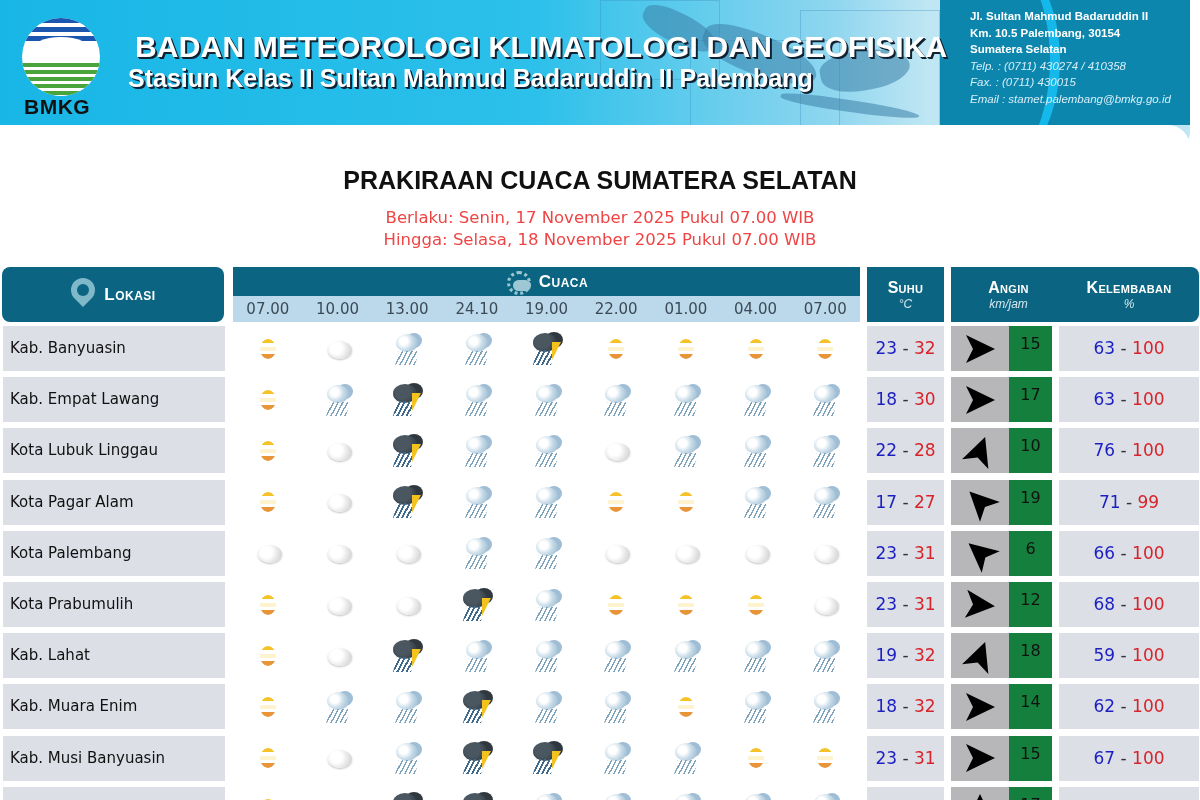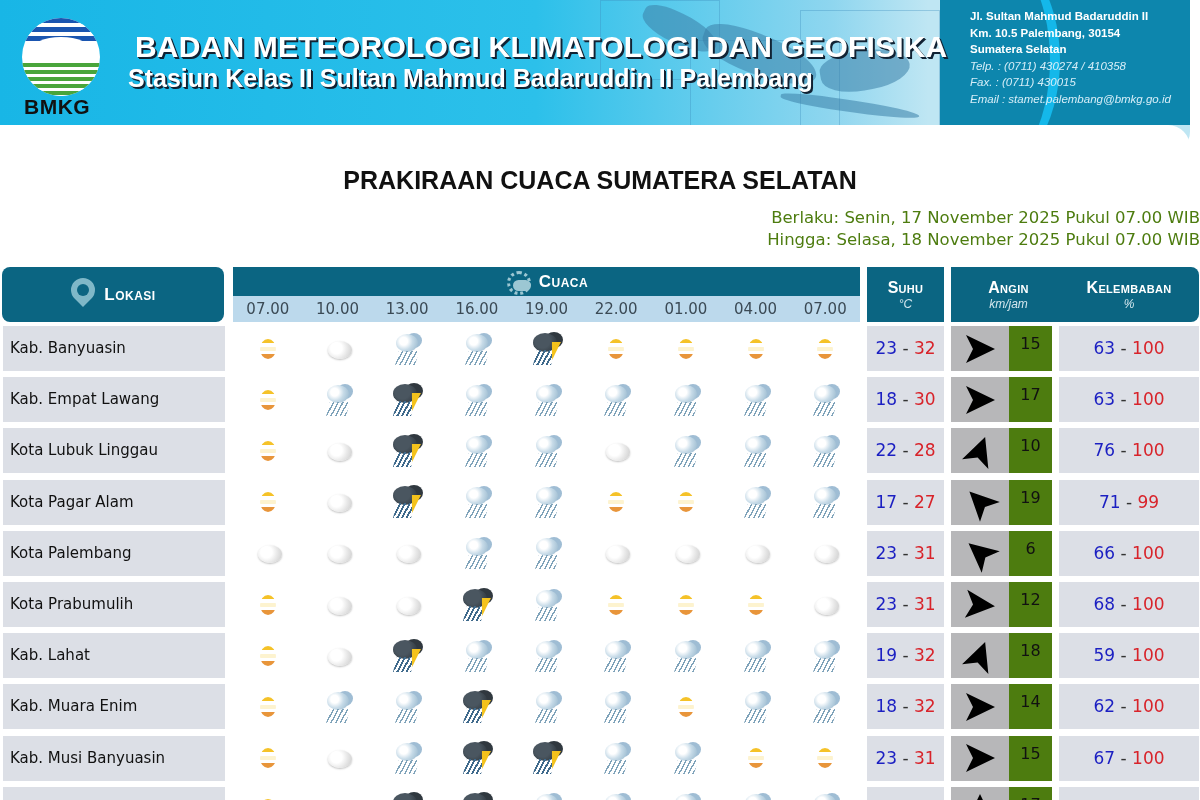--- a/index.html
+++ b/index.html
@@ -19,21 +19,21 @@
   .logo-text { position: absolute; left: 24px; top: 95px; font-family: "Liberation Sans", sans-serif; font-weight: 700; font-size: 21px; color: #111; letter-spacing: 0.5px; }
   .org-title { position: absolute; left: 127px; top: 30px; font-family: "Liberation Sans", sans-serif; font-weight: 700; font-size: 30px; color: #fff;
     text-shadow: 2px 2px 0 #123, 1px 1px 0 #123; letter-spacing: 0.2px; white-space: nowrap; margin-left: 8px; }
   .org-sub { position: absolute; left: 128px; top: 64px; font-family: "Liberation Sans", sans-serif; font-weight: 700; font-size: 25px; color: #fff;
     text-shadow: 2px 2px 0 #123, 1px 1px 0 #123; white-space: nowrap; }
   .contact { position: absolute; left: 970px; top: 8px; font-family: "Liberation Sans", sans-serif; font-size: 11.5px; color: #fff; line-height: 16.5px; }
   .contact .bold { font-weight: 700; }
   .contact .it { font-style: italic; color: #d6eef8; }
 
   .title { position: absolute; left: 0; top: 166px; width: 1200px; text-align: center; font-family: "Liberation Sans", sans-serif; font-weight: 700; font-size: 25px; color: #111; }
-  .validity { position: absolute; left: 0; top: 207px; width: 1200px; text-align: right; font-family: "DejaVu Sans", sans-serif; font-size: 16.5px; color: #4d7c0f; line-height: 22px; }
+  .validity { position: absolute; left: 0; top: 207px; width: 1200px; text-align: center; font-family: "DejaVu Sans", sans-serif; font-size: 16.5px; color: #ef4444; line-height: 22px; }
 
   .hdr { position: absolute; top: 267px; height: 55px; background: #0b6582; color: #fff; }
   .hdr-loc { left: 2px; width: 222px; border-radius: 8px; display:flex; align-items:center; justify-content:center; gap:8px; }
   .hdr-loc .lbl { font-family: "Liberation Sans", sans-serif; font-weight:700; font-size: 17px; font-variant: small-caps; letter-spacing: .5px; }
   .pin { width: 26px; height: 34px; position: relative; }
   .pin::before { content:""; position:absolute; left:1px; top:0; width:24px; height:24px; border-radius:50% 50% 50% 0; transform: rotate(-45deg); background:#7fb8c8; }
   .pin::after { content:""; position:absolute; left:7px; top:6px; width:12px; height:12px; border-radius:50%; background:#0b6582; }
   .hdr-cuaca { left: 233px; width: 627px; background: transparent; }
   .hdr-cuaca .top { height: 29px; background: #0b6582; display:flex; align-items:center; justify-content:center; gap:8px; }
   .hdr-cuaca .top .lbl { font-family: "Liberation Sans", sans-serif; font-weight:700; font-size: 17px; font-variant: small-caps; letter-spacing: .5px; }
@@ -47,21 +47,21 @@
   .hdr-small .unit { font-family: "Liberation Sans", sans-serif; font-style: italic; font-size: 12px; color: #d4e7ee; line-height: 14px; }
   .hdr-suhu { left: 867px; width: 77px; }
   .hdr-angin { left: 951px; width: 115px; }
   .hdr-kel { left: 1059px; width: 140px; border-radius: 0 8px 8px 0; }
 
   .row { position: absolute; left: 0; width: 1200px; height: 45px; }
   .cell-loc { position:absolute; left: 3px; width: 222px; height: 45px; background: #dcdfe6; font-family: "DejaVu Sans", sans-serif; font-size: 15px; color: #111; line-height: 45px; padding-left: 7px; }
   .icons { position:absolute; left: 233px; width: 627px; height: 45px; display:flex; }
   .icons .ic { flex:1; display:flex; align-items:center; justify-content:center; }
   .cell-temp { position:absolute; left: 867px; width: 77px; height: 45px; background:#dcdfe6; text-align:center; line-height: 45px; font-family: "DejaVu Sans", sans-serif; font-size: 17px; }
-  .cell-wind { position:absolute; left: 951px; width: 101px; height: 45px; background:#4d7c0f; }
+  .cell-wind { position:absolute; left: 951px; width: 101px; height: 45px; background:#15803d; }
   .cell-wind .dir { position:absolute; left:0; top:0; width:58px; height:45px; background:#b7b7b9; display:flex; align-items:center; justify-content:center; }
   .cell-wind .spd { position:absolute; left:58px; top:0; width:43px; height:45px; text-align:center; line-height: 36px; font-family:"DejaVu Sans", sans-serif; font-size: 16px; color:#111; }
   .cell-kel { position:absolute; left: 1059px; width: 140px; height: 45px; background:#dcdfe6; text-align:center; line-height: 45px; font-family: "DejaVu Sans", sans-serif; font-size: 17px; }
   .lo { color: #1b1fc2; }
   .hi { color: #d8232a; }
   .dash { color: #333; }
 
   .arrow { width: 36px; height: 36px; }
 
   
@@ -125,21 +125,21 @@
 </div>
 <div class="hdr hdr-cuaca">
   <div class="top">
     <span class="sunicon"></span>
     <span class="lbl">Cuaca</span>
   </div>
   <div class="times" id="times">
       <span>07.00</span>
       <span>10.00</span>
       <span>13.00</span>
-      <span>16.00</span>
+      <span>24.10</span>
       <span>19.00</span>
       <span>22.00</span>
       <span>01.00</span>
       <span>04.00</span>
       <span>07.00</span>
     </div>
 </div>
 <div class="hdr hdr-small hdr-suhu">
   <span class="lbl">Suhu</span>
   <span class="unit">°C</span>

